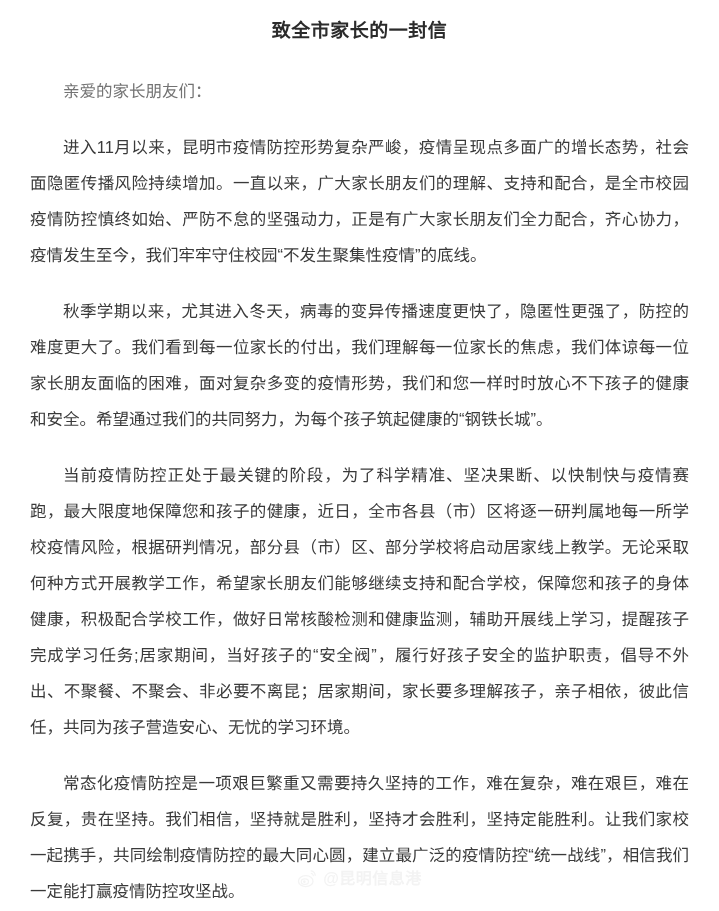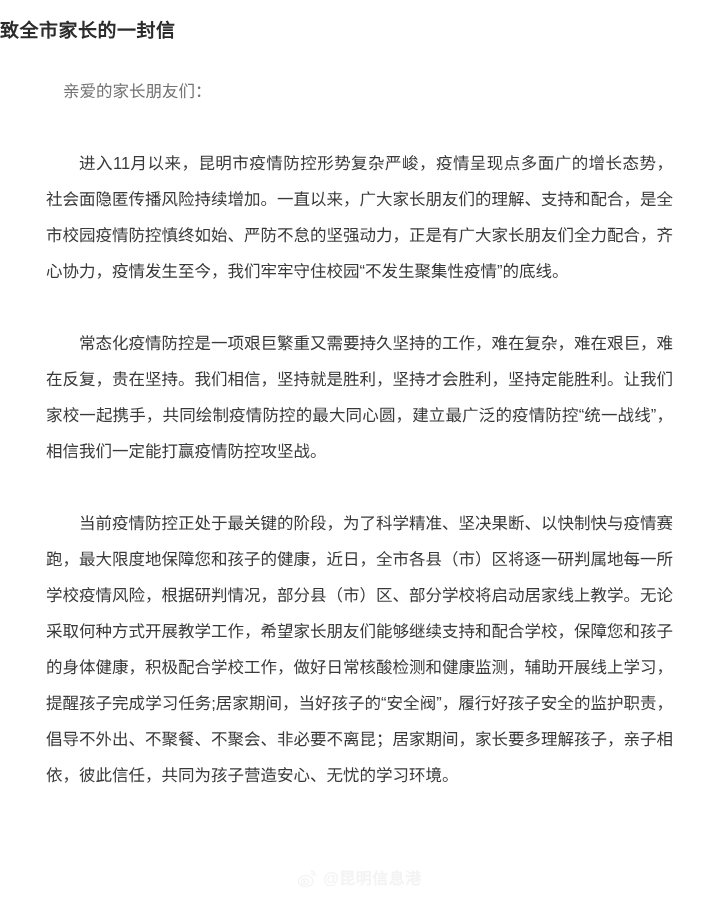--- a/index.html
+++ b/index.html
@@ -19,21 +19,21 @@
 
   .page {
     position: relative;
     width: 719px;
     height: 911px;
     box-sizing: border-box;
     background: #ffffff;
   }
 
   .doc-title {
-    text-align: left;
+    text-align: center;
     font-size: 19px;
     font-weight: bold;
     color: #2b2b2b;
     letter-spacing: 0.5px;
     margin: 0;
     padding-top: 16px;
     line-height: 30px;
   }
 
   .body-wrap {
@@ -47,21 +47,21 @@
     color: #737373;
     margin: 0;
     padding-top: 27px;
     text-indent: 33px;
   }
 
   .para {
     font-size: 16.5px;
     line-height: 36px;
     color: #3a3a3a;
-    margin: 16px;
+    margin: 0;
     padding-top: 20px;
     text-indent: 33px;
     text-align: justify;
     text-justify: inter-ideograph;
     letter-spacing: 0px;
   }
 
   .watermark {
     position: absolute;
     left: 0;
@@ -95,24 +95,25 @@
 <div class="page">
 
   <h1 class="doc-title">致全市家长的一封信</h1>
 
   <div class="body-wrap">
 
     <p class="salutation">亲爱的家长朋友们：</p>
 
     <p class="para">进入11月以来，昆明市疫情防控形势复杂严峻，疫情呈现点多面广的增长态势，社会面隐匿传播风险持续增加。一直以来，广大家长朋友们的理解、支持和配合，是全市校园疫情防控慎终如始、严防不怠的坚强动力，正是有广大家长朋友们全力配合，齐心协力，疫情发生至今，我们牢牢守住校园“不发生聚集性疫情”的底线。</p>
 
+    <p class="para">秋季学期以来，尤其进入冬天，病毒的变异传播速度更快了，隐匿性更强了，防控的难度更大了。我们看到每一位家长的付出，我们理解每一位家长的焦虑，我们体谅每一位家长朋友面临的困难，面对复杂多变的疫情形势，我们和您一样时时放心不下孩子的健康和安全。希望通过我们的共同努力，为每个孩子筑起健康的“钢铁长城”。</p>
+
+    <p class="para">当前疫情防控正处于最关键的阶段，为了科学精准、坚决果断、以快制快与疫情赛跑，最大限度地保障您和孩子的健康，近日，全市各县（市）区将逐一研判属地每一所学校疫情风险，根据研判情况，部分县（市）区、部分学校将启动居家线上教学。无论采取何种方式开展教学工作，希望家长朋友们能够继续支持和配合学校，保障您和孩子的身体健康，积极配合学校工作，做好日常核酸检测和健康监测，辅助开展线上学习，提醒孩子完成学习任务;居家期间，当好孩子的“安全阀”，履行好孩子安全的监护职责，倡导不外出、不聚餐、不聚会、非必要不离昆；居家期间，家长要多理解孩子，亲子相依，彼此信任，共同为孩子营造安心、无忧的学习环境。</p>
 
     <p class="para">常态化疫情防控是一项艰巨繁重又需要持久坚持的工作，难在复杂，难在艰巨，难在反复，贵在坚持。我们相信，坚持就是胜利，坚持才会胜利，坚持定能胜利。让我们家校一起携手，共同绘制疫情防控的最大同心圆，建立最广泛的疫情防控“统一战线”，相信我们一定能打赢疫情防控攻坚战。</p>
-
-    <p class="para">当前疫情防控正处于最关键的阶段，为了科学精准、坚决果断、以快制快与疫情赛跑，最大限度地保障您和孩子的健康，近日，全市各县（市）区将逐一研判属地每一所学校疫情风险，根据研判情况，部分县（市）区、部分学校将启动居家线上教学。无论采取何种方式开展教学工作，希望家长朋友们能够继续支持和配合学校，保障您和孩子的身体健康，积极配合学校工作，做好日常核酸检测和健康监测，辅助开展线上学习，提醒孩子完成学习任务;居家期间，当好孩子的“安全阀”，履行好孩子安全的监护职责，倡导不外出、不聚餐、不聚会、非必要不离昆；居家期间，家长要多理解孩子，亲子相依，彼此信任，共同为孩子营造安心、无忧的学习环境。</p>
 
   </div>
 
   <div class="watermark">
     <span class="wm-logo">
       <svg viewBox="0 0 24 24" width="21" height="21" aria-hidden="true">
         <ellipse cx="10" cy="15" rx="8.3" ry="6.2" fill="none" stroke="#d8d8d8" stroke-width="1.5"></ellipse>
         <ellipse cx="9" cy="15.6" rx="4.1" ry="3.1" fill="none" stroke="#d8d8d8" stroke-width="1.3"></ellipse>
         <circle cx="8.4" cy="15.6" r="1.5" fill="#d8d8d8"></circle>
         <path d="M16.2 3.2a5.6 5.6 0 0 1 4.6 5.1" fill="none" stroke="#d8d8d8" stroke-width="1.5" stroke-linecap="round"></path>

